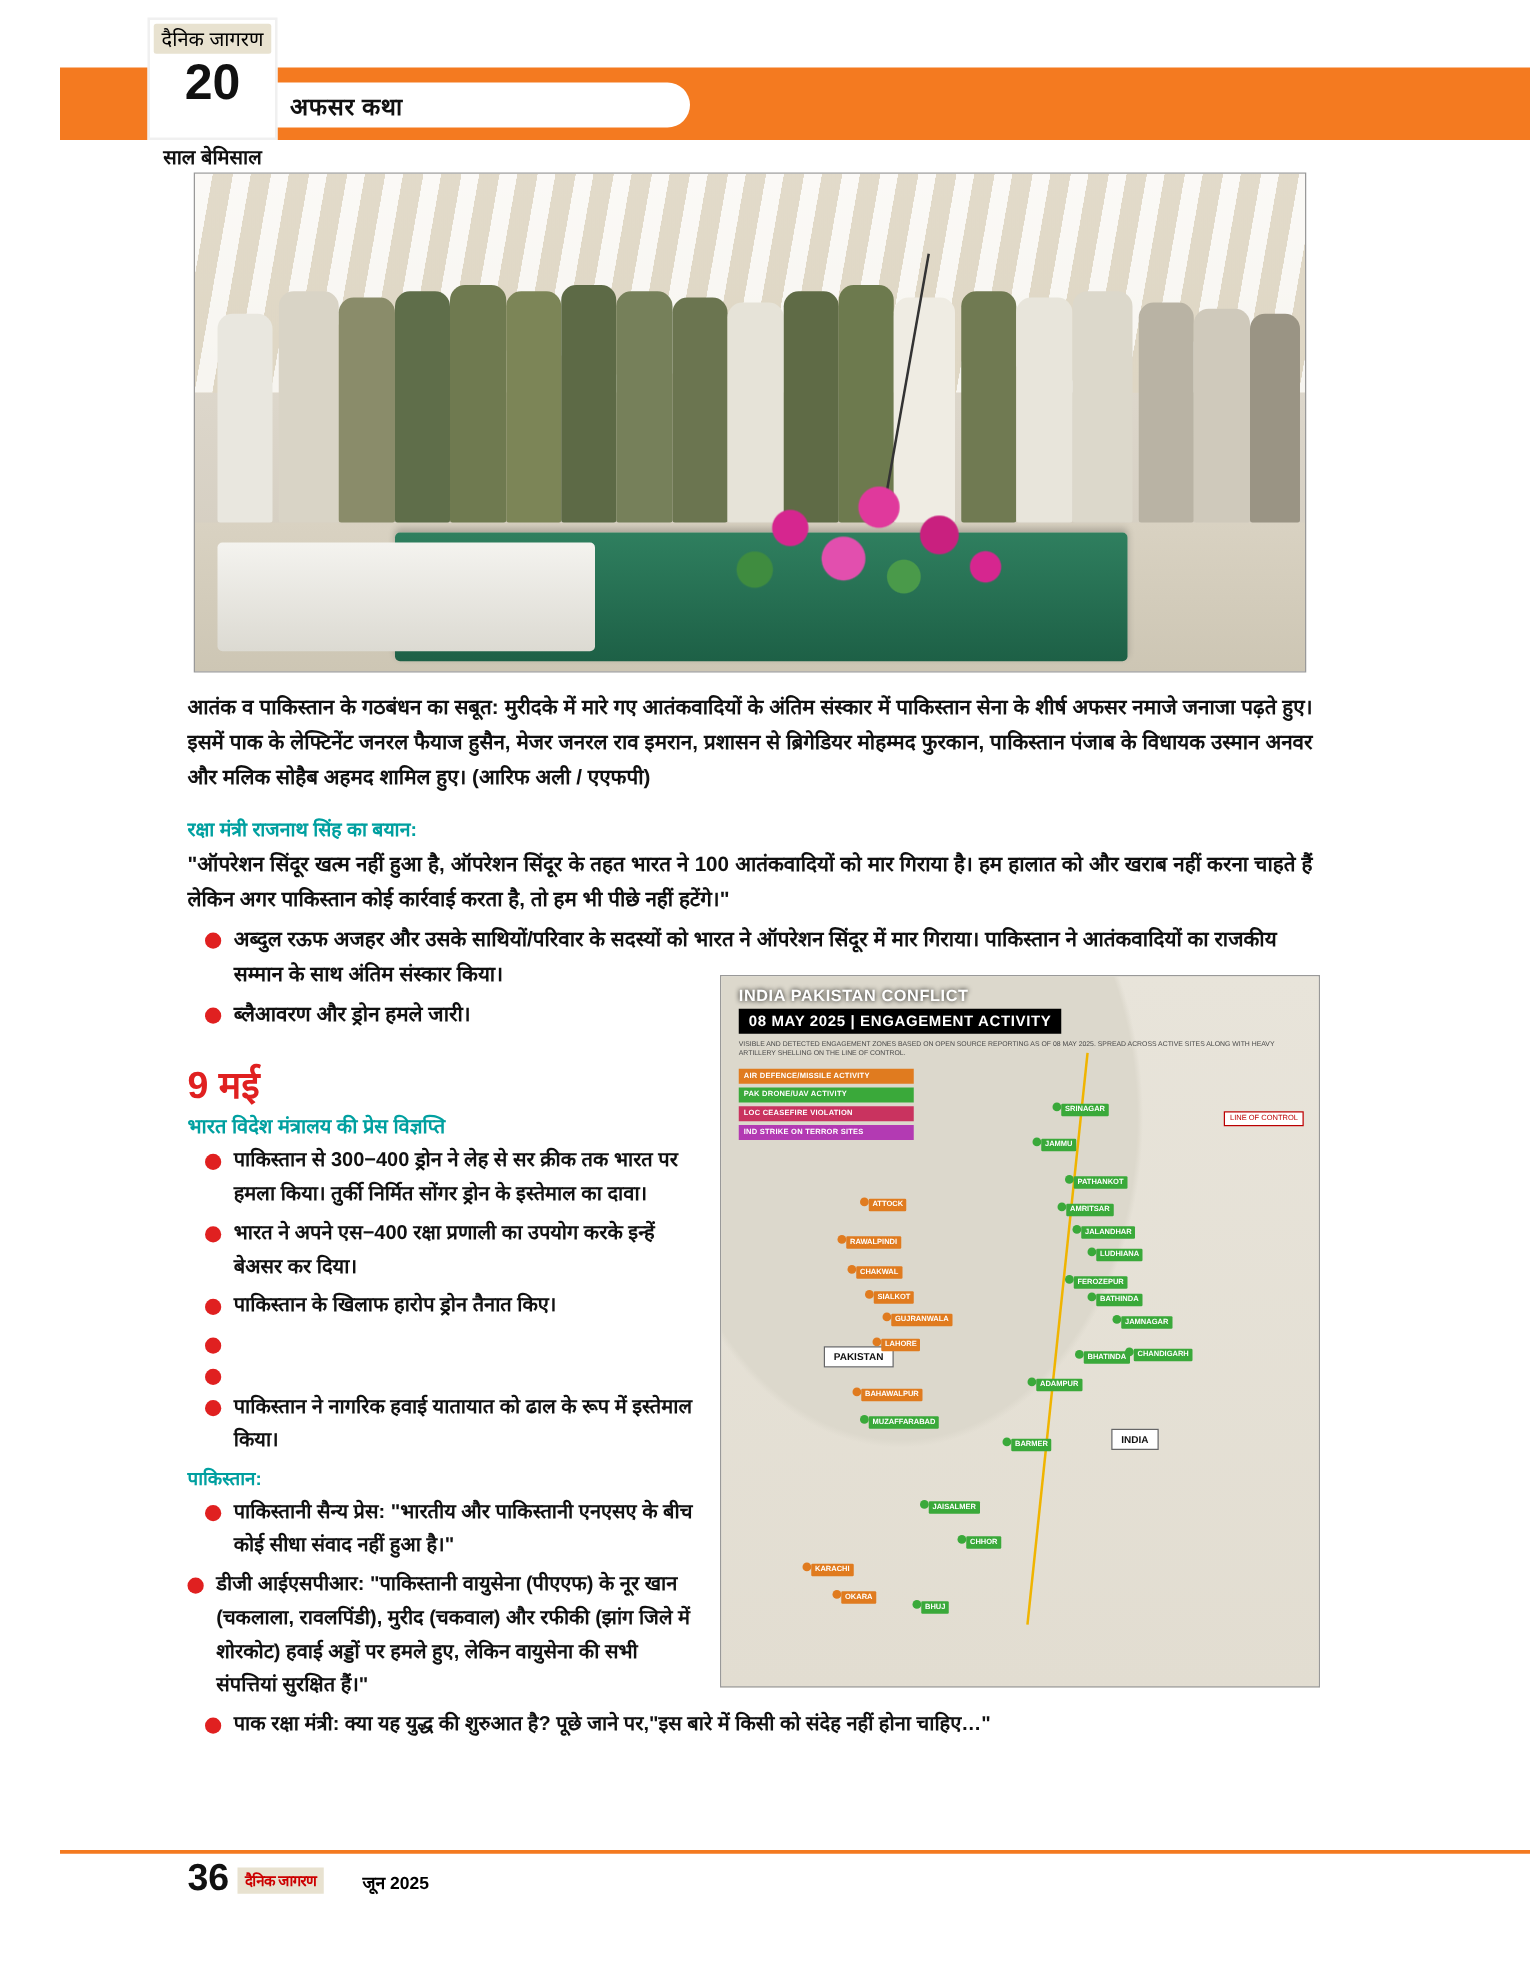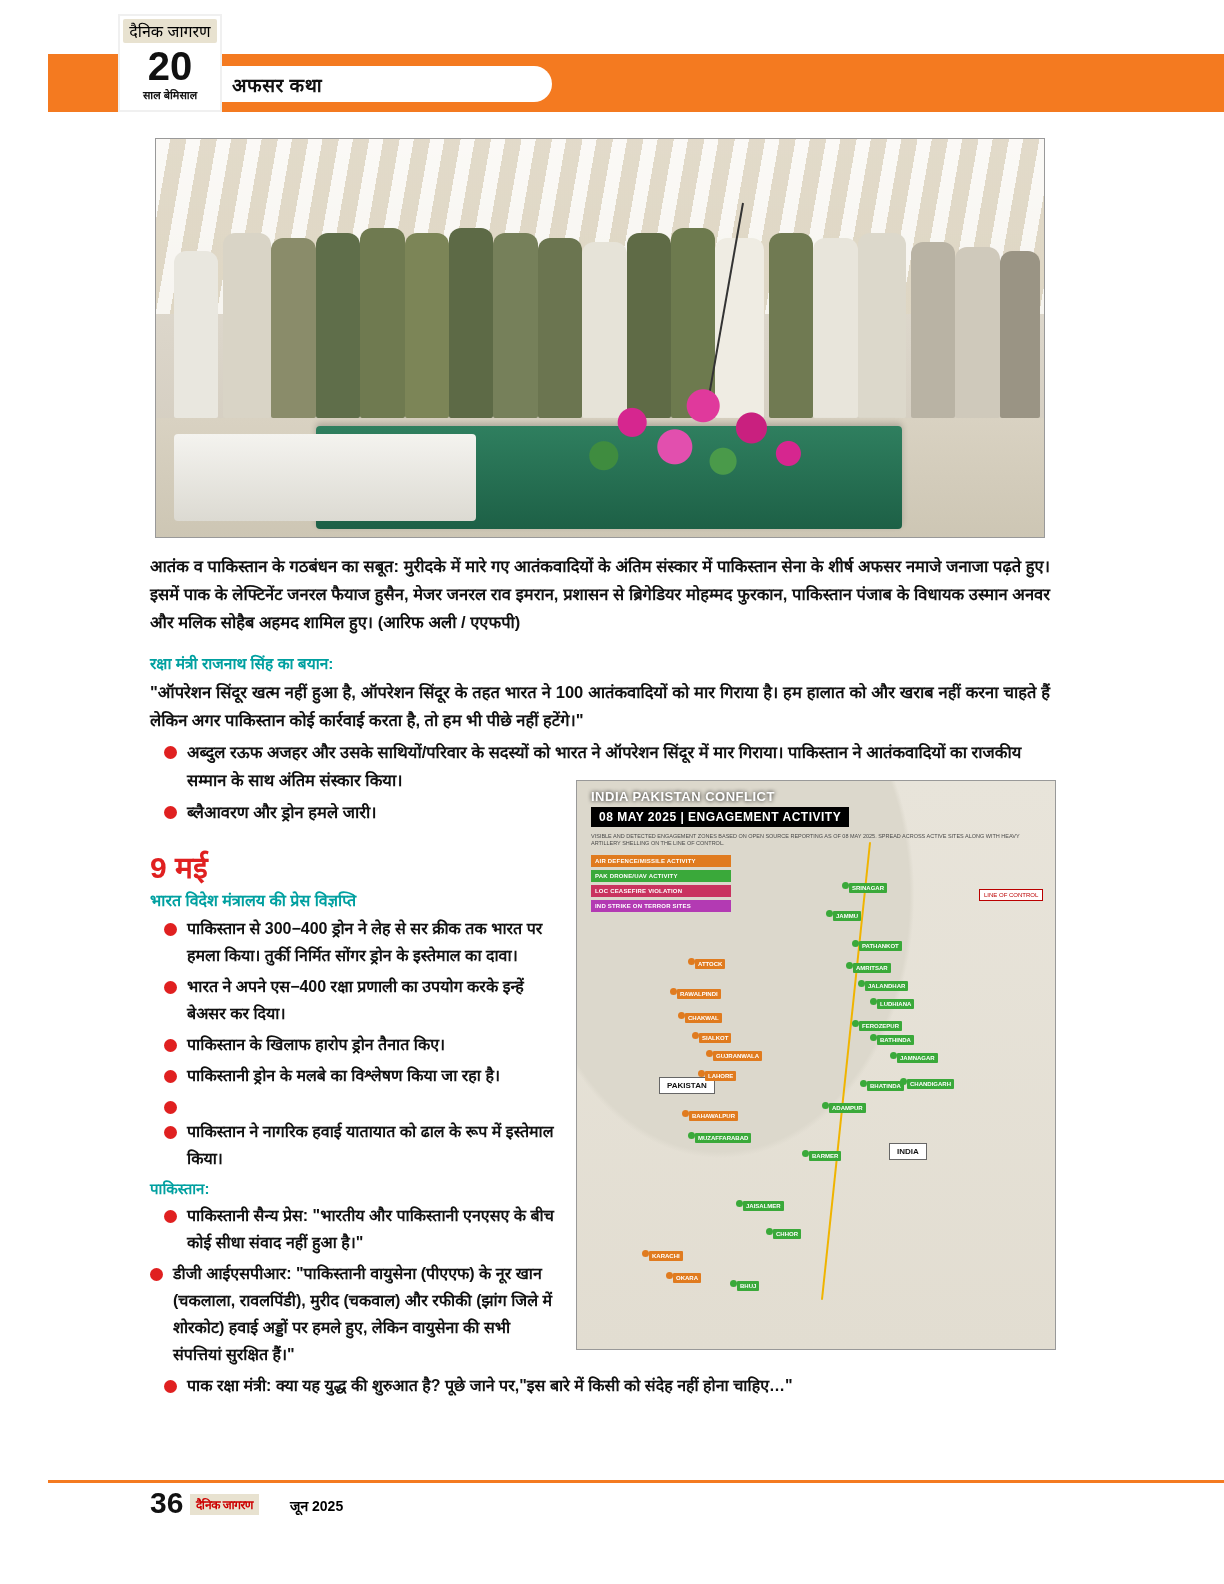--- a/index.html
+++ b/index.html
@@ -34,21 +34,21 @@
     width: 104px; height: 98px;
     background: #ffffff;
     border: 2px solid #f0f0f0;
     text-align: center;
   }
   .badge-num {
     font-size: 40px; font-weight: bold; color: #111; line-height: 42px;
     margin-top: 2px;
   }
   .badge-sub {
-    font-size: 11px; font-weight: bold; color: #111;
+    font-size: 16px; font-weight: bold; color: #111; margin-top: 27px;
   }
   .badge-logo-box{
     display:inline-block;
     background:#e8e2d0;
     padding:1px 6px;
     border-radius:2px;
     margin-top:3px;
   }
 
   
@@ -287,21 +287,20 @@
   <div class="bullet-row">
     <span class="dot dot-ind"></span>
     <span>भारत ने अपने एस−400 रक्षा प्रणाली का उपयोग करके इन्हें बेअसर कर दिया।</span>
   </div>
   <div class="bullet-row">
     <span class="dot dot-ind"></span>
     <span>पाकिस्तान के खिलाफ हारोप ड्रोन तैनात किए।</span>
   </div>
   <div class="bullet-row">
     <span class="dot dot-ind"></span>
-    <span>पाकिस्तानी ड्रोन के मलबे का विश्लेषण किया जा रहा है।</span>
   </div>
   <div class="bullet-row">
     <span class="dot dot-ind"></span>
   </div>
   <div class="bullet-row">
     <span class="dot dot-ind"></span>
     <span>पाकिस्तान ने नागरिक हवाई यातायात को ढाल के रूप में इस्तेमाल किया।</span>
   </div>
 
   <div class="sub-head2">पाकिस्तान:</div>

